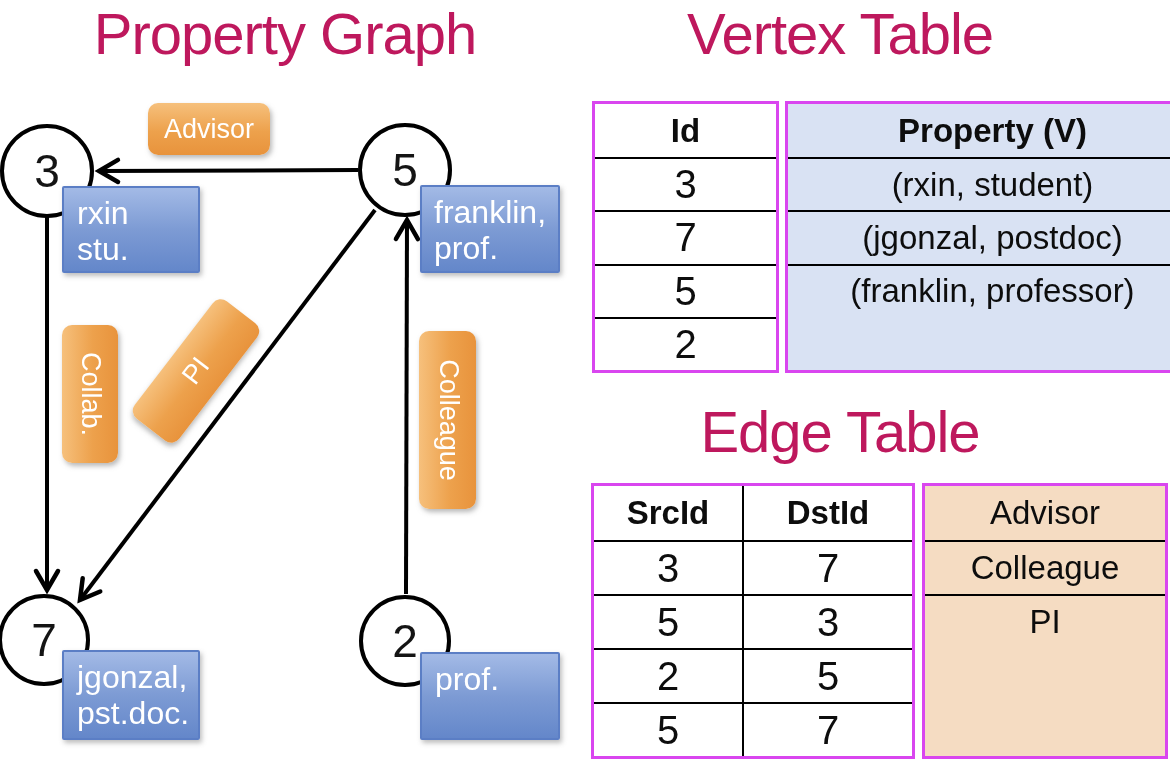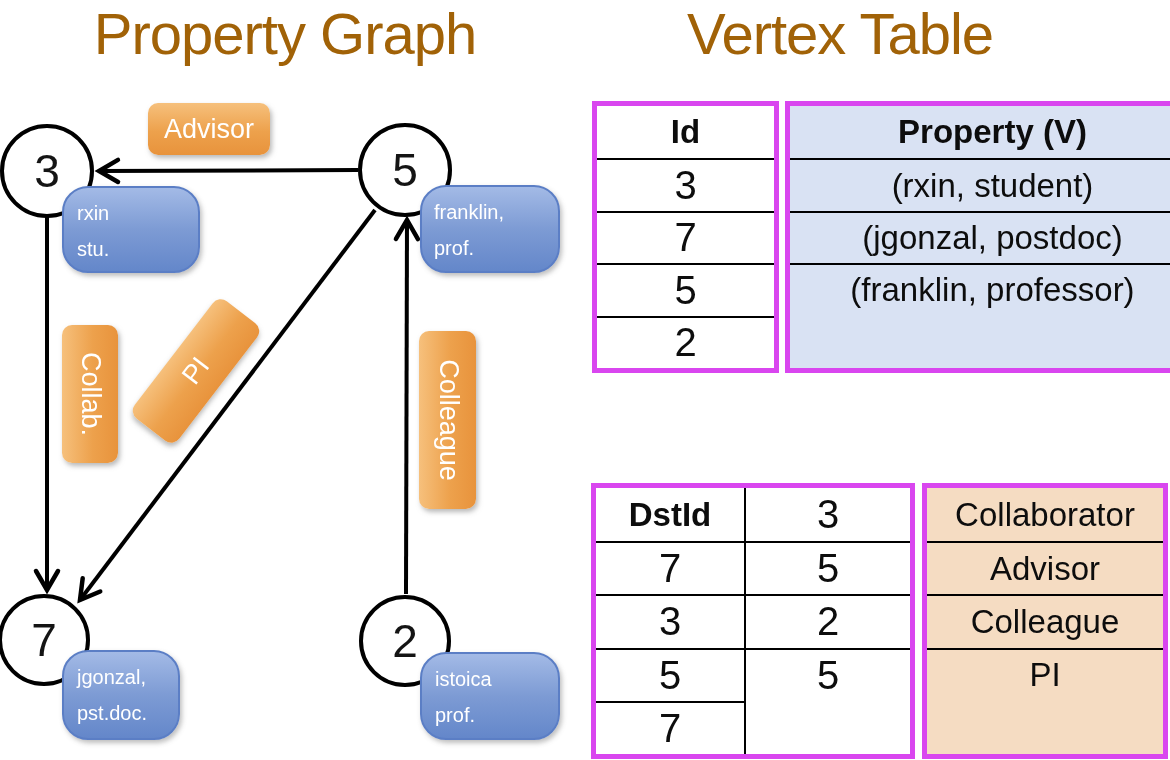--- a/index.html
+++ b/index.html
@@ -3,50 +3,50 @@
 <meta charset="utf-8">
 <style>
   html,body { margin:0; padding:0; background:#fff; }
   #stage {
     position:relative; width:1170px; height:760px; overflow:hidden;
     background:#fff; font-family:"Liberation Sans", sans-serif; color:#111;
   }
   
   .big-title {
     position:absolute; text-align:center; font-size:58px; font-weight:300;
-    letter-spacing:-1px; color:#a16207; white-space:nowrap;
+    letter-spacing:-1px; color:#be185d; white-space:nowrap;
   }
   #title-graph  { left:0;   top:12;  width:570px; }
   #title-vertex { left:585px; top:10; width:510px;text-align:center; }
   #title-edge   { left:585px; top:398px; width:510px; }
 
   
   #graph-svg { position:absolute; left:0; top:0; }
 
   
   .vnum {
     position:absolute; width:64px; text-align:center; font-size:46px;
     font-weight:300; line-height:48px; color:#141414;
   }
   #num-3 { left:15px;  top:147px; }
   #num-5 { left:373px; top:146px; }
   #num-7 { left:12px;  top:616px; }
   #num-2 { left:373px; top:617px; }
 
   
   .vbox {
-    position:absolute; box-sizing:border-box; border-radius:26px;
+    position:absolute; box-sizing:border-box; border-radius:2px;
     background:linear-gradient(180deg,#a3bae6 0%,#7d9bd4 50%,#6487ca 100%);
     border:2px solid #5b7ec5; box-shadow:2px 3px 5px rgba(110,110,110,.45);
-    color:#fff; font-size:20px; line-height:36px; font-weight:300;
+    color:#fff; font-size:32px; line-height:36px; font-weight:300;
     padding:7px 0 0 13px;
   }
   #vbox-rxin     { left:62px;  top:186px; width:138px; height:87px; }
   #vbox-franklin { left:420px; top:185px; width:140px; height:88px;padding-left:12px; }
-  #vbox-jgonzal  { left:62px;  top:650px; width:118px; height:90px; }
+  #vbox-jgonzal  { left:62px;  top:650px; width:138px; height:90px; }
   #vbox-istoica  { left:420px; top:652px; width:140px; height:88px; }
 
   
   .ebox {
     position:absolute; box-sizing:border-box; border-radius:10px;
     background:linear-gradient(180deg,#f6c07c 0%,#eda14c 55%,#e8933c 100%);
     box-shadow:2px 3px 5px rgba(115,115,115,.5);
     color:#fff; font-size:27px; font-weight:300;
   }
   .ebox.vert { background:linear-gradient(90deg,#f6c07c 0%,#eda14c 55%,#e8933c 100%); }
@@ -56,21 +56,21 @@
   #ebox-colleague { left:419px; top:331px; width:57px;  height:178px; }
   #ebox-pi        { left:168px; top:297px; width:56px;  height:148px; transform:rotate(37.5deg); }
   .vspan {
     position:absolute; left:50%; top:50%; white-space:nowrap; color:#fff;
     transform:translate(-50%,-50%) rotate(90deg);
   }
   .vspan.up { transform:translate(-50%,-50%) rotate(-90deg); }
 
   
   .tbl {
-    position:absolute; box-sizing:border-box; border:5px solid #d946ef;
+    position:absolute; box-sizing:border-box; border:3px solid #d946ef;
     display:grid; grid-template-rows:repeat(5,1fr); background:#fff;
   }
   .tbl .cell {
     box-sizing:border-box; display:flex; align-items:center; justify-content:center;
     color:#0d0d0d; overflow:hidden; white-space:nowrap;
   }
   .tbl.onecol .cell:nth-child(n+2) { border-top:2px solid #000; }
   .tbl.twocol { grid-template-columns:150px 1fr; }
   .tbl.twocol .cell:nth-child(odd)  { border-right:2px solid #000; }
   .tbl.twocol .cell:nth-child(n+3) { border-top:2px solid #000; }
@@ -83,20 +83,21 @@
   #et-ids  { left:591px; top:483px; width:324px; height:276px; }
   #et-prop { left:922px; top:483px; width:246px; height:276px; background:#f5dcc2; }
 </style>
 </head>
 <body>
 
 <div id="stage">
 
   <div class="big-title" id="title-graph">Property Graph</div>
   <div class="big-title" id="title-vertex">Vertex Table</div>
+  <div class="big-title" id="title-edge">Edge Table</div>
 
   <svg id="graph-svg" width="585" height="760" viewBox="0 0 585 760">
     <defs>
       <marker id="arrowhead" markerUnits="userSpaceOnUse" markerWidth="46" markerHeight="34" viewBox="-36 -17 46 34" refX="0" refY="0" orient="auto">
         <path d="M -19 -11 L 0 0 L -19 11" fill="none" stroke="#000" stroke-width="4.5" stroke-linecap="round"></path>
       </marker>
     </defs>
 
     <circle cx="47" cy="171" r="45" fill="#fff" stroke="#000" stroke-width="4"></circle>
     <circle cx="405" cy="170" r="45" fill="#fff" stroke="#000" stroke-width="4"></circle>
@@ -120,21 +121,20 @@
   </div>
   <div class="vbox" id="vbox-franklin">
     <div>franklin,</div>
     <div>prof.</div>
   </div>
   <div class="vbox" id="vbox-jgonzal">
     <div>jgonzal,</div>
     <div>pst.doc.</div>
   </div>
   <div class="vbox" id="vbox-istoica">
-    <div>istoica</div>
     <div>prof.</div>
   </div>
 
   <div class="ebox" id="ebox-advisor">
     <span>Advisor</span>
   </div>
   <div class="ebox vert" id="ebox-collab">
     <span class="vspan">Collab.</span>
   </div>
   <div class="ebox vert" id="ebox-pi">
@@ -153,31 +153,31 @@
   </div>
 
   <div class="tbl onecol" id="vt-prop">
     <div class="cell th">Property (V)</div>
     <div class="cell prop">(rxin, student)</div>
     <div class="cell prop">(jgonzal, postdoc)</div>
     <div class="cell prop">(franklin, professor)</div>
   </div>
 
   <div class="tbl twocol" id="et-ids">
+    <div class="cell th">SrcId</div>
     <div class="cell th">DstId</div>
     <div class="cell num">3</div>
     <div class="cell num">7</div>
     <div class="cell num">5</div>
     <div class="cell num">3</div>
     <div class="cell num">2</div>
     <div class="cell num">5</div>
     <div class="cell num">5</div>
     <div class="cell num">7</div>
   </div>
 
   <div class="tbl onecol" id="et-prop">
-    <div class="cell prop">Collaborator</div>
     <div class="cell prop">Advisor</div>
     <div class="cell prop">Colleague</div>
     <div class="cell prop">PI</div>
   </div>
 
 </div>
 
 </body></html>

